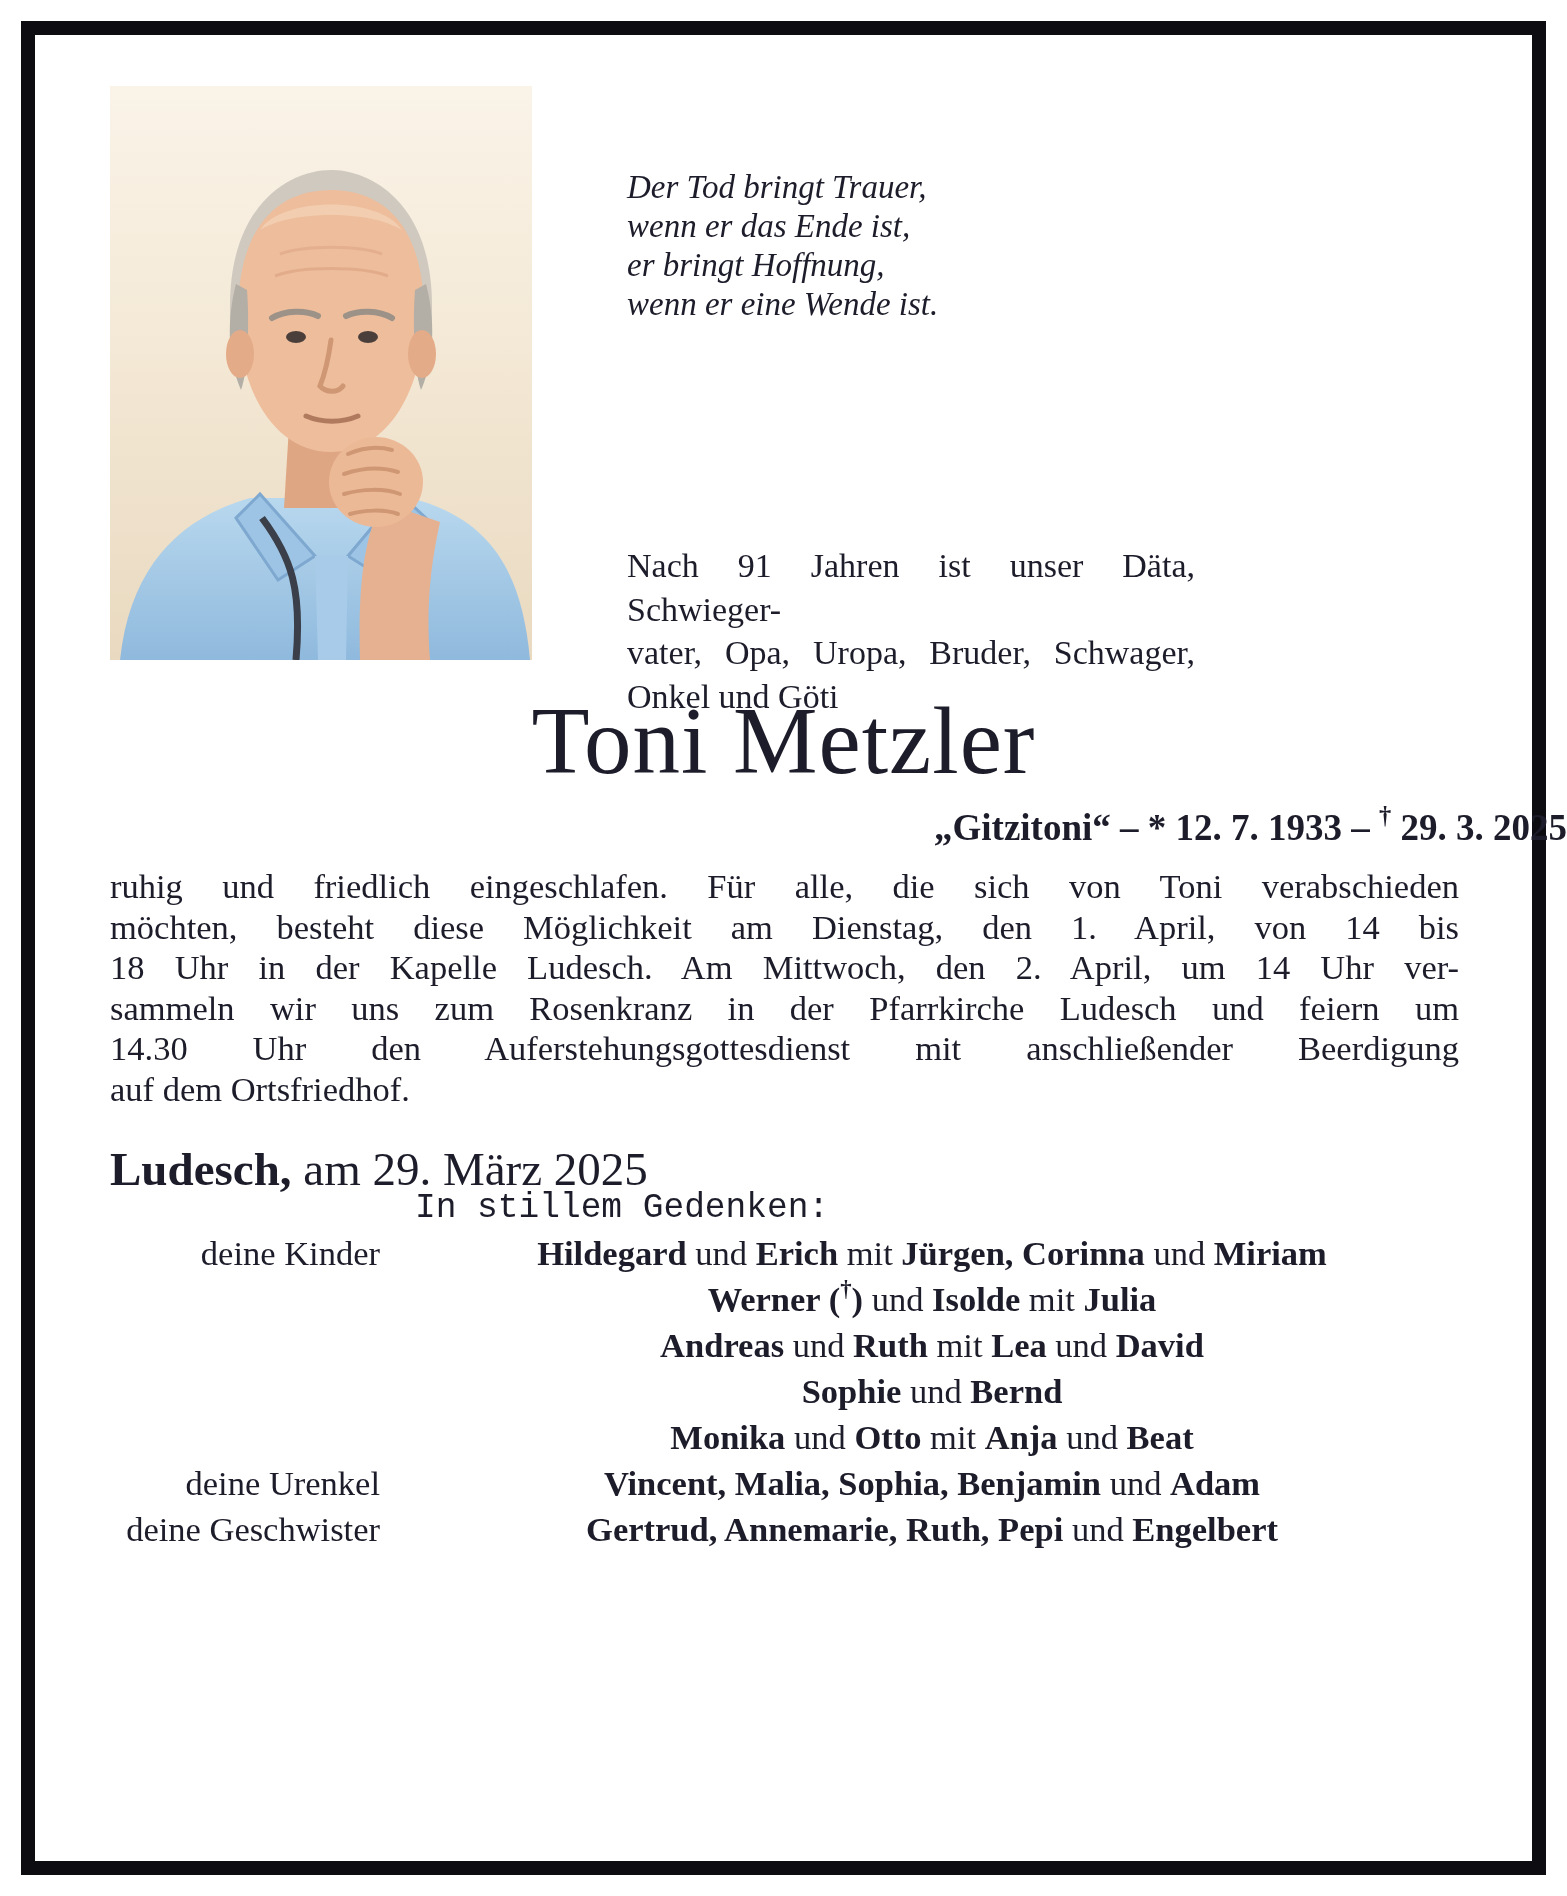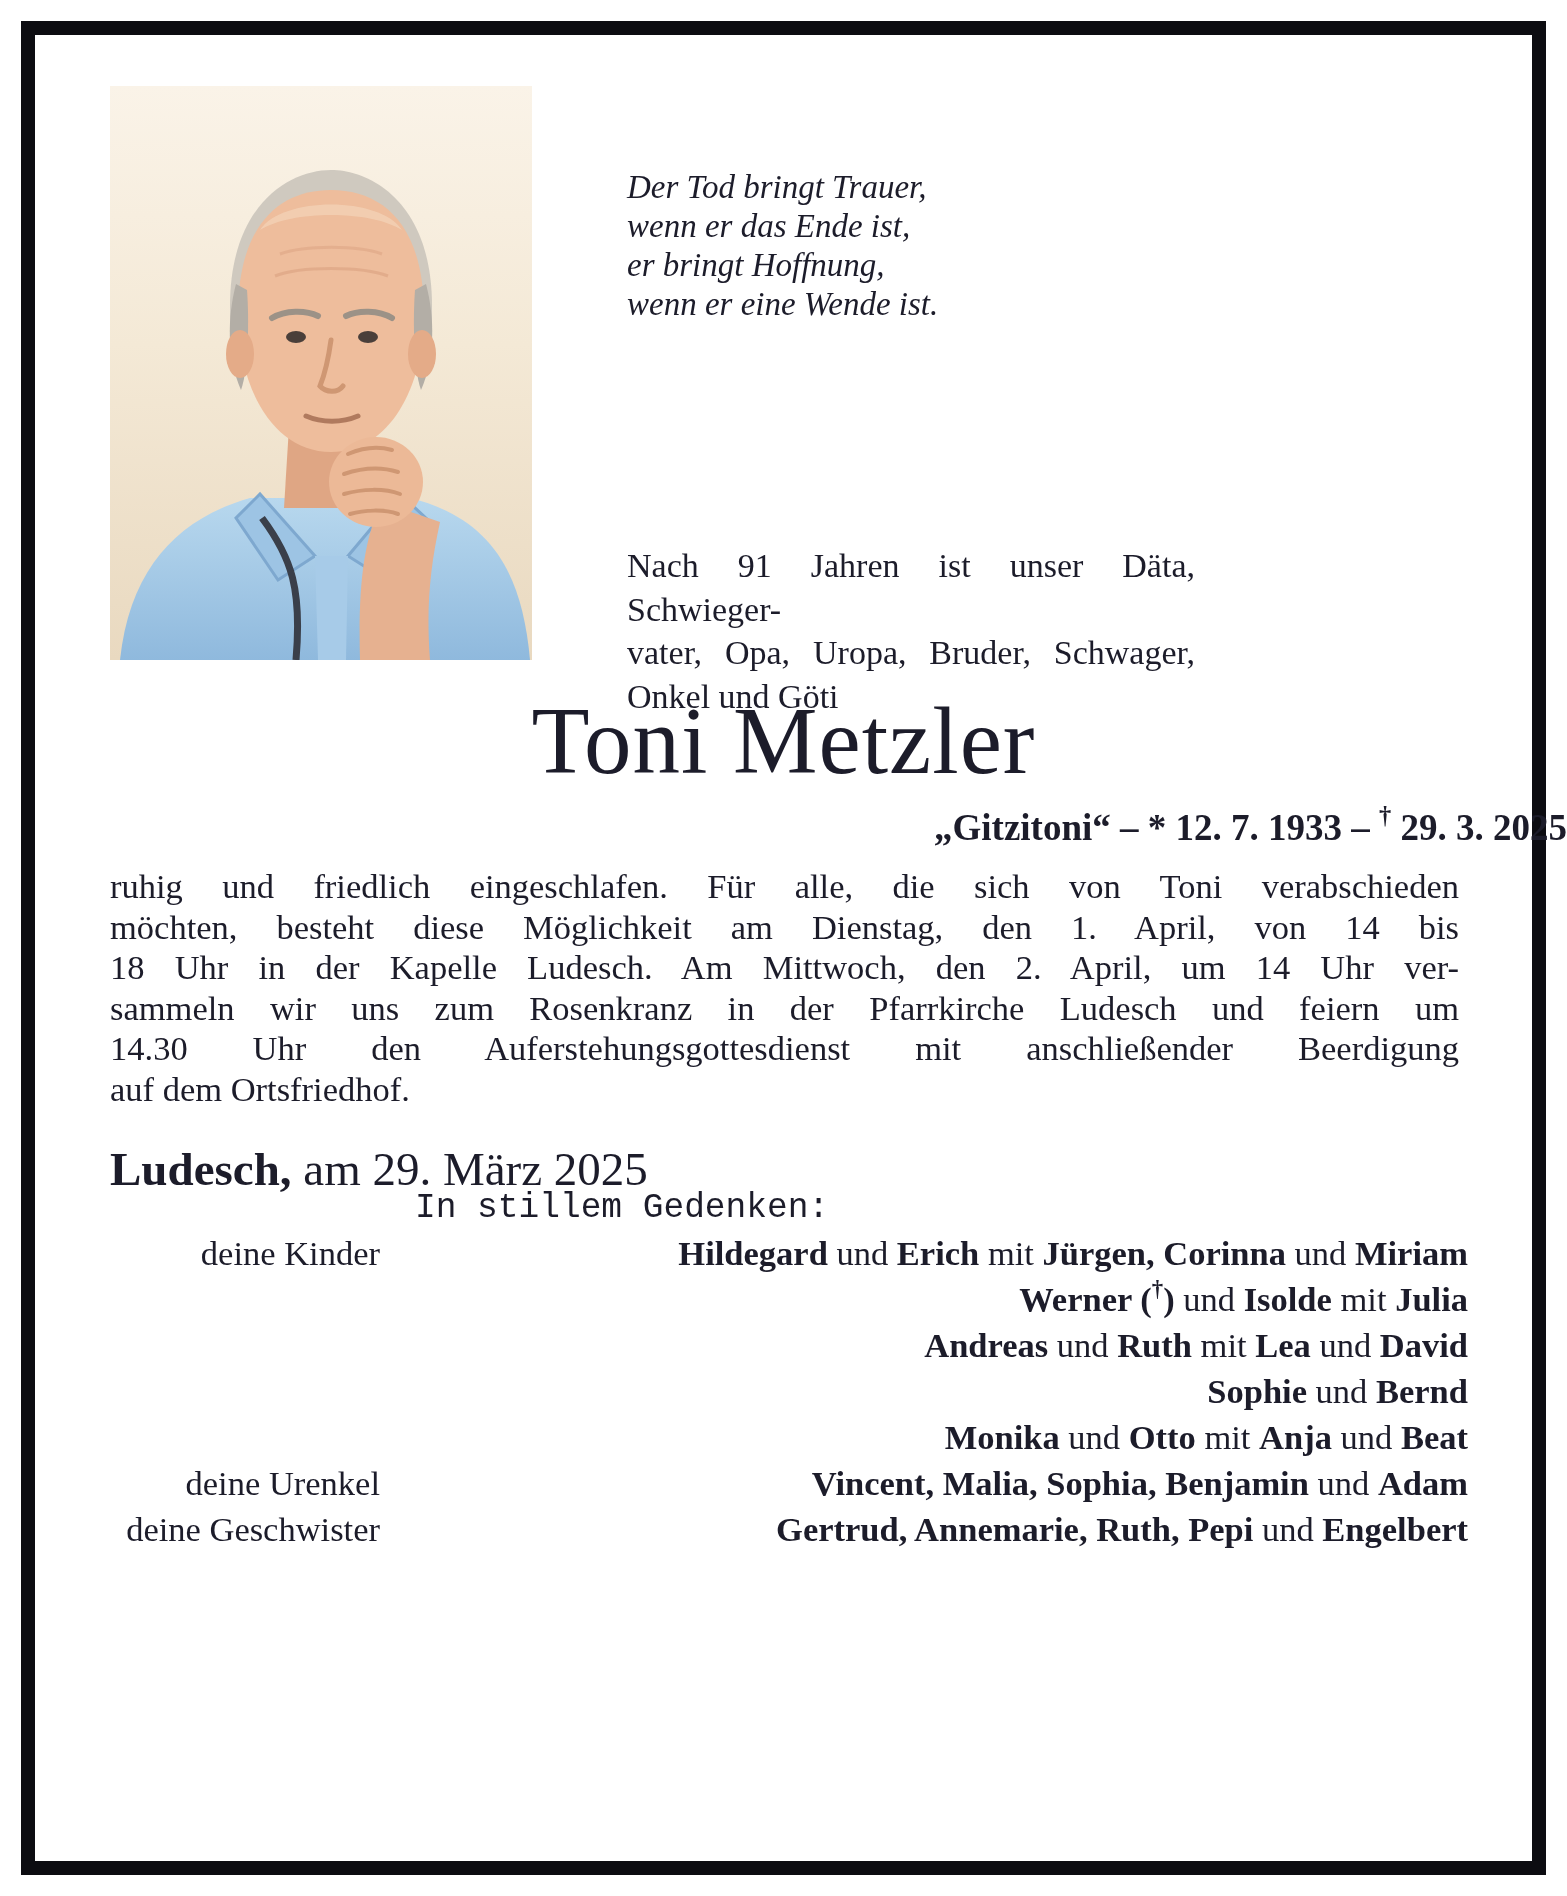--- a/index.html
+++ b/index.html
@@ -86,21 +86,21 @@
     position: absolute;
     left: 104px; top: 1230px;
     width: 1364px;
     display: grid;
     grid-template-columns: 276px 1fr;
     column-gap: 16px;
     font-size: 34.5px;
     line-height: 46px;
   }
   .mem-label { text-align: right; white-space: nowrap; }
-  .mem-names { text-align: right; }
+  .mem-names { text-align: center; }
 </style>
 </head>
 <body>
 
 <div class="frame"></div>
 
 <div class="portrait">
   <svg viewBox="0 0 422 574" preserveAspectRatio="none">
     <defs>
       <linearGradient id="pbg" x1="0" y1="0" x2="0" y2="1">

